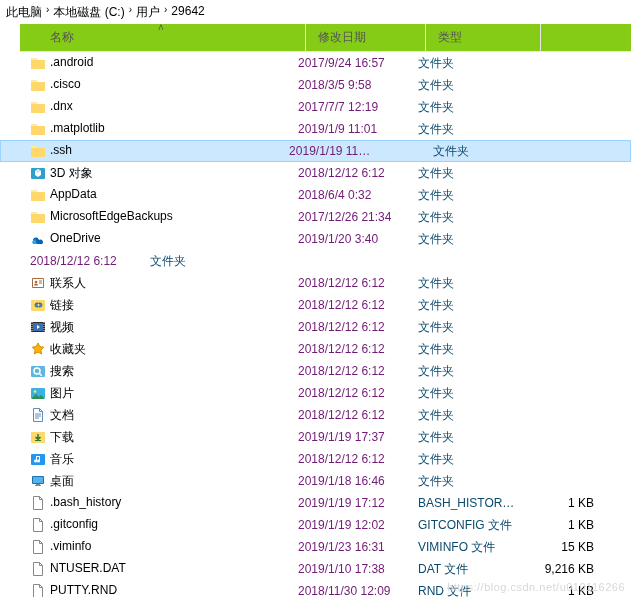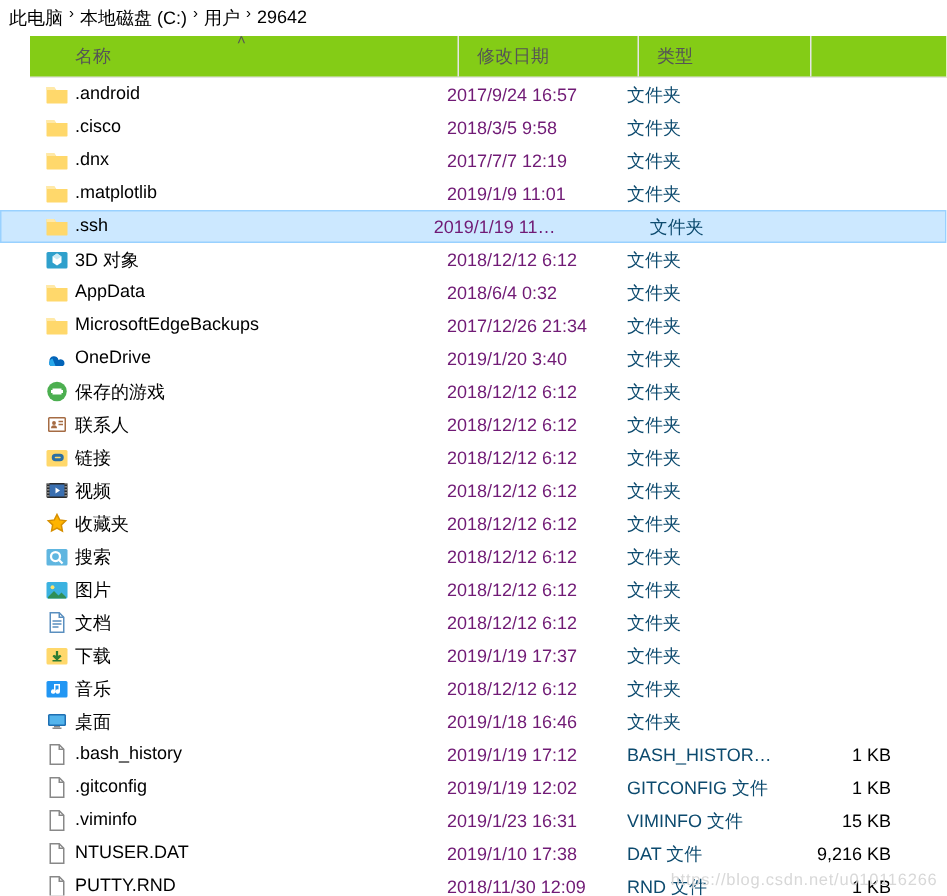--- a/index.html
+++ b/index.html
@@ -164,28 +164,20 @@
             <use href="#ic-onedrive"></use>
           </svg>
         </span>
         <span>OneDrive</span>
       </div>
       <div class="cell date">2019/1/20 3:40</div>
       <div class="cell type">文件夹</div>
       <div class="cell size"></div>
     </div>
     <div class="row">
-      <div class="cell name">
-        <span class="icon">
-          <svg viewBox="0 0 16 16">
-            <use href="#ic-savedgames"></use>
-          </svg>
-        </span>
-        <span>保存的游戏</span>
-      </div>
       <div class="cell date">2018/12/12 6:12</div>
       <div class="cell type">文件夹</div>
       <div class="cell size"></div>
     </div>
     <div class="row">
       <div class="cell name">
         <span class="icon">
           <svg viewBox="0 0 16 16">
             <use href="#ic-contacts"></use>
           </svg>

